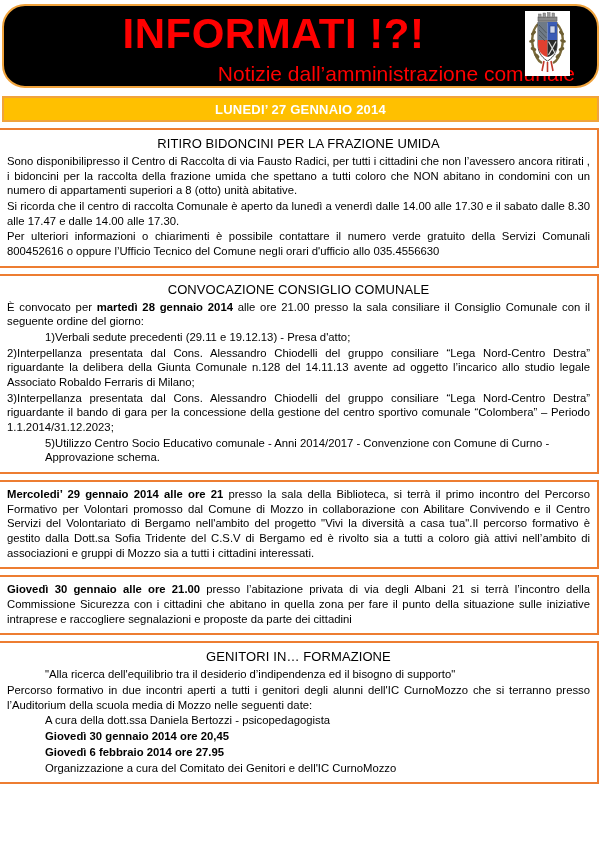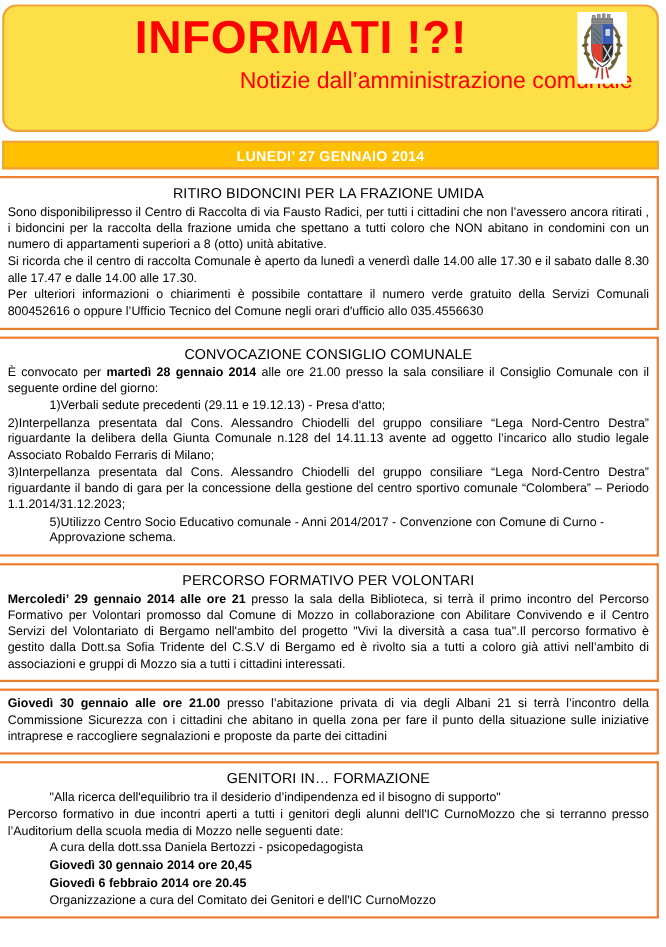--- a/index.html
+++ b/index.html
@@ -11,24 +11,24 @@
     width: 605px; height: 861px;
     font-family: "Liberation Sans", sans-serif;
     overflow: hidden;
   }
   .page { width: 605px; height: 861px; position: relative; background:#fff; }
 
   
   .masthead {
     position: relative;
     margin: 4px 6px 0 2px;
-    height: 116px;
-    background: #fde047;
+    height: 84px;
+    background: #000000;
     border: 2px solid #F0A33C;
-    border-radius: 13px;
+    border-radius: 23px;
     overflow: hidden;
   }
   .mast-title {
     position: absolute;
     left: 0; right: 0; top: 6px;
     text-align: center;
     color: #FF0000;
     font-size: 42px;
     font-weight: bold;
     letter-spacing: 0.5px;
@@ -153,32 +153,31 @@
   <div class="article">
     <div class="art-title">CONVOCAZIONE CONSIGLIO COMUNALE</div>
     <p class="p"><span>È convocato per </span><b>martedì 28 gennaio 2014</b><span> alle ore 21.00 presso la sala consiliare il Consiglio Comunale con il seguente ordine del giorno:</span></p>
     <p class="p nojust">1)Verbali sedute precedenti (29.11 e 19.12.13) - Presa d'atto;</p>
     <p class="p">2)Interpellanza presentata dal Cons. Alessandro Chiodelli del gruppo consiliare “Lega Nord-Centro Destra” riguardante la delibera della Giunta Comunale n.128 del 14.11.13 avente ad oggetto l’incarico allo studio legale Associato Robaldo Ferraris di Milano;</p>
     <p class="p">3)Interpellanza presentata dal Cons. Alessandro Chiodelli del gruppo consiliare “Lega Nord-Centro Destra” riguardante il bando di gara per la concessione della gestione del centro sportivo comunale “Colombera” – Periodo 1.1.2014/31.12.2023;</p>
     <p class="p nojust">5)Utilizzo Centro Socio Educativo comunale - Anni 2014/2017 - Convenzione con Comune di Curno - Approvazione schema.</p>
   </div>
 
   <div class="article">
-    <div class="art-title">PERCORSO FORMATIVO PER VOLONTARI</div>
     <p class="p"><b>Mercoledi’ 29 gennaio 2014 alle ore 21</b><span> presso la sala della Biblioteca, si terrà il primo incontro del Percorso Formativo per Volontari promosso dal Comune di Mozzo in collaborazione con Abilitare Convivendo e il Centro Servizi del Volontariato di Bergamo nell'ambito del progetto "Vivi la diversità a casa tua".Il percorso formativo è gestito dalla Dott.sa Sofia Tridente del C.S.V di Bergamo ed è rivolto sia a tutti a coloro già attivi nell’ambito di associazioni e gruppi di Mozzo sia a tutti i cittadini interessati.</span></p>
   </div>
 
   <div class="article">
     <p class="p"><b>Giovedì 30 gennaio alle ore 21.00</b><span> presso l’abitazione privata di via degli Albani 21 si terrà l’incontro della Commissione Sicurezza con i cittadini che abitano in quella zona per fare il punto della situazione sulle iniziative intraprese e raccogliere segnalazioni e proposte da parte dei cittadini</span></p>
   </div>
 
   <div class="article">
     <div class="art-title">GENITORI IN… FORMAZIONE</div>
     <p class="p nojust">"Alla ricerca dell'equilibrio tra il desiderio d’indipendenza ed il bisogno di supporto"</p>
     <p class="p">Percorso formativo in due incontri aperti a tutti i genitori degli alunni dell'IC CurnoMozzo che si terranno presso l’Auditorium della scuola media di Mozzo nelle seguenti date:</p>
     <p class="p nojust">A cura della dott.ssa Daniela Bertozzi - psicopedagogista</p>
     <p class="p nojust"><b>Giovedì 30 gennaio 2014 ore 20,45</b></p>
-    <p class="p nojust"><b>Giovedì 6 febbraio 2014 ore 20.45</b></p>
+    <p class="p nojust"><b>Giovedì 6 febbraio 2014 ore 27.95</b></p>
     <p class="p nojust">Organizzazione a cura del Comitato dei Genitori e dell'IC CurnoMozzo</p>
 
   </div>
 
 </div>
 
 </body></html>

